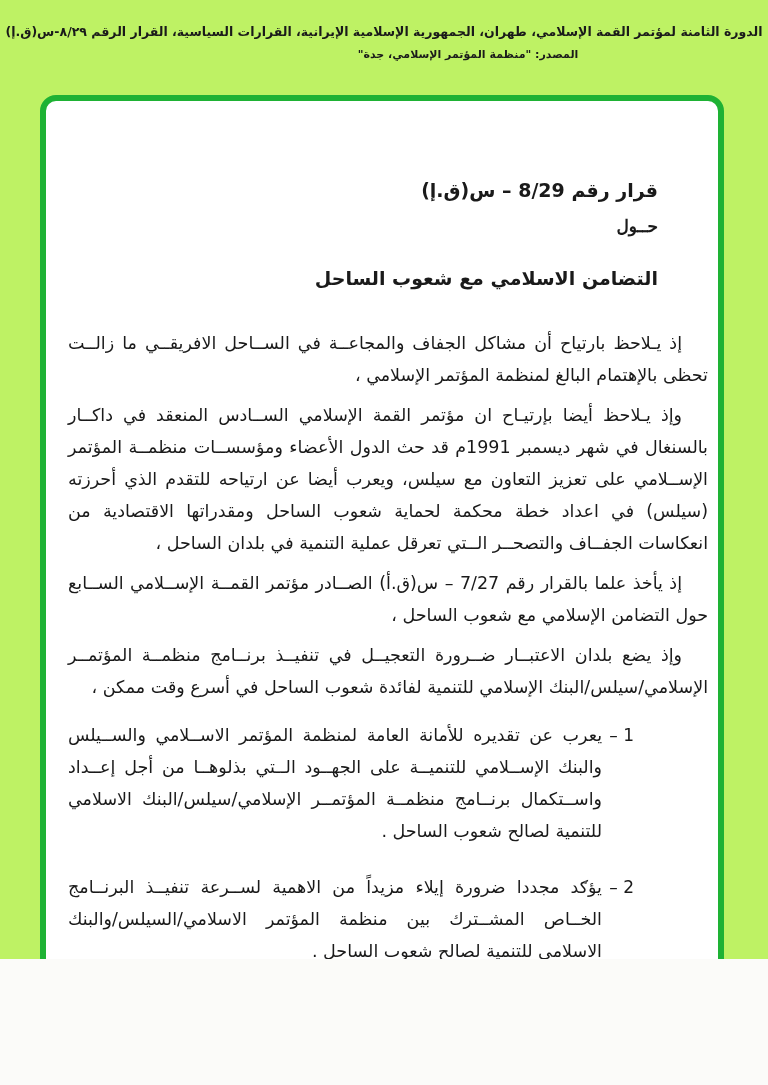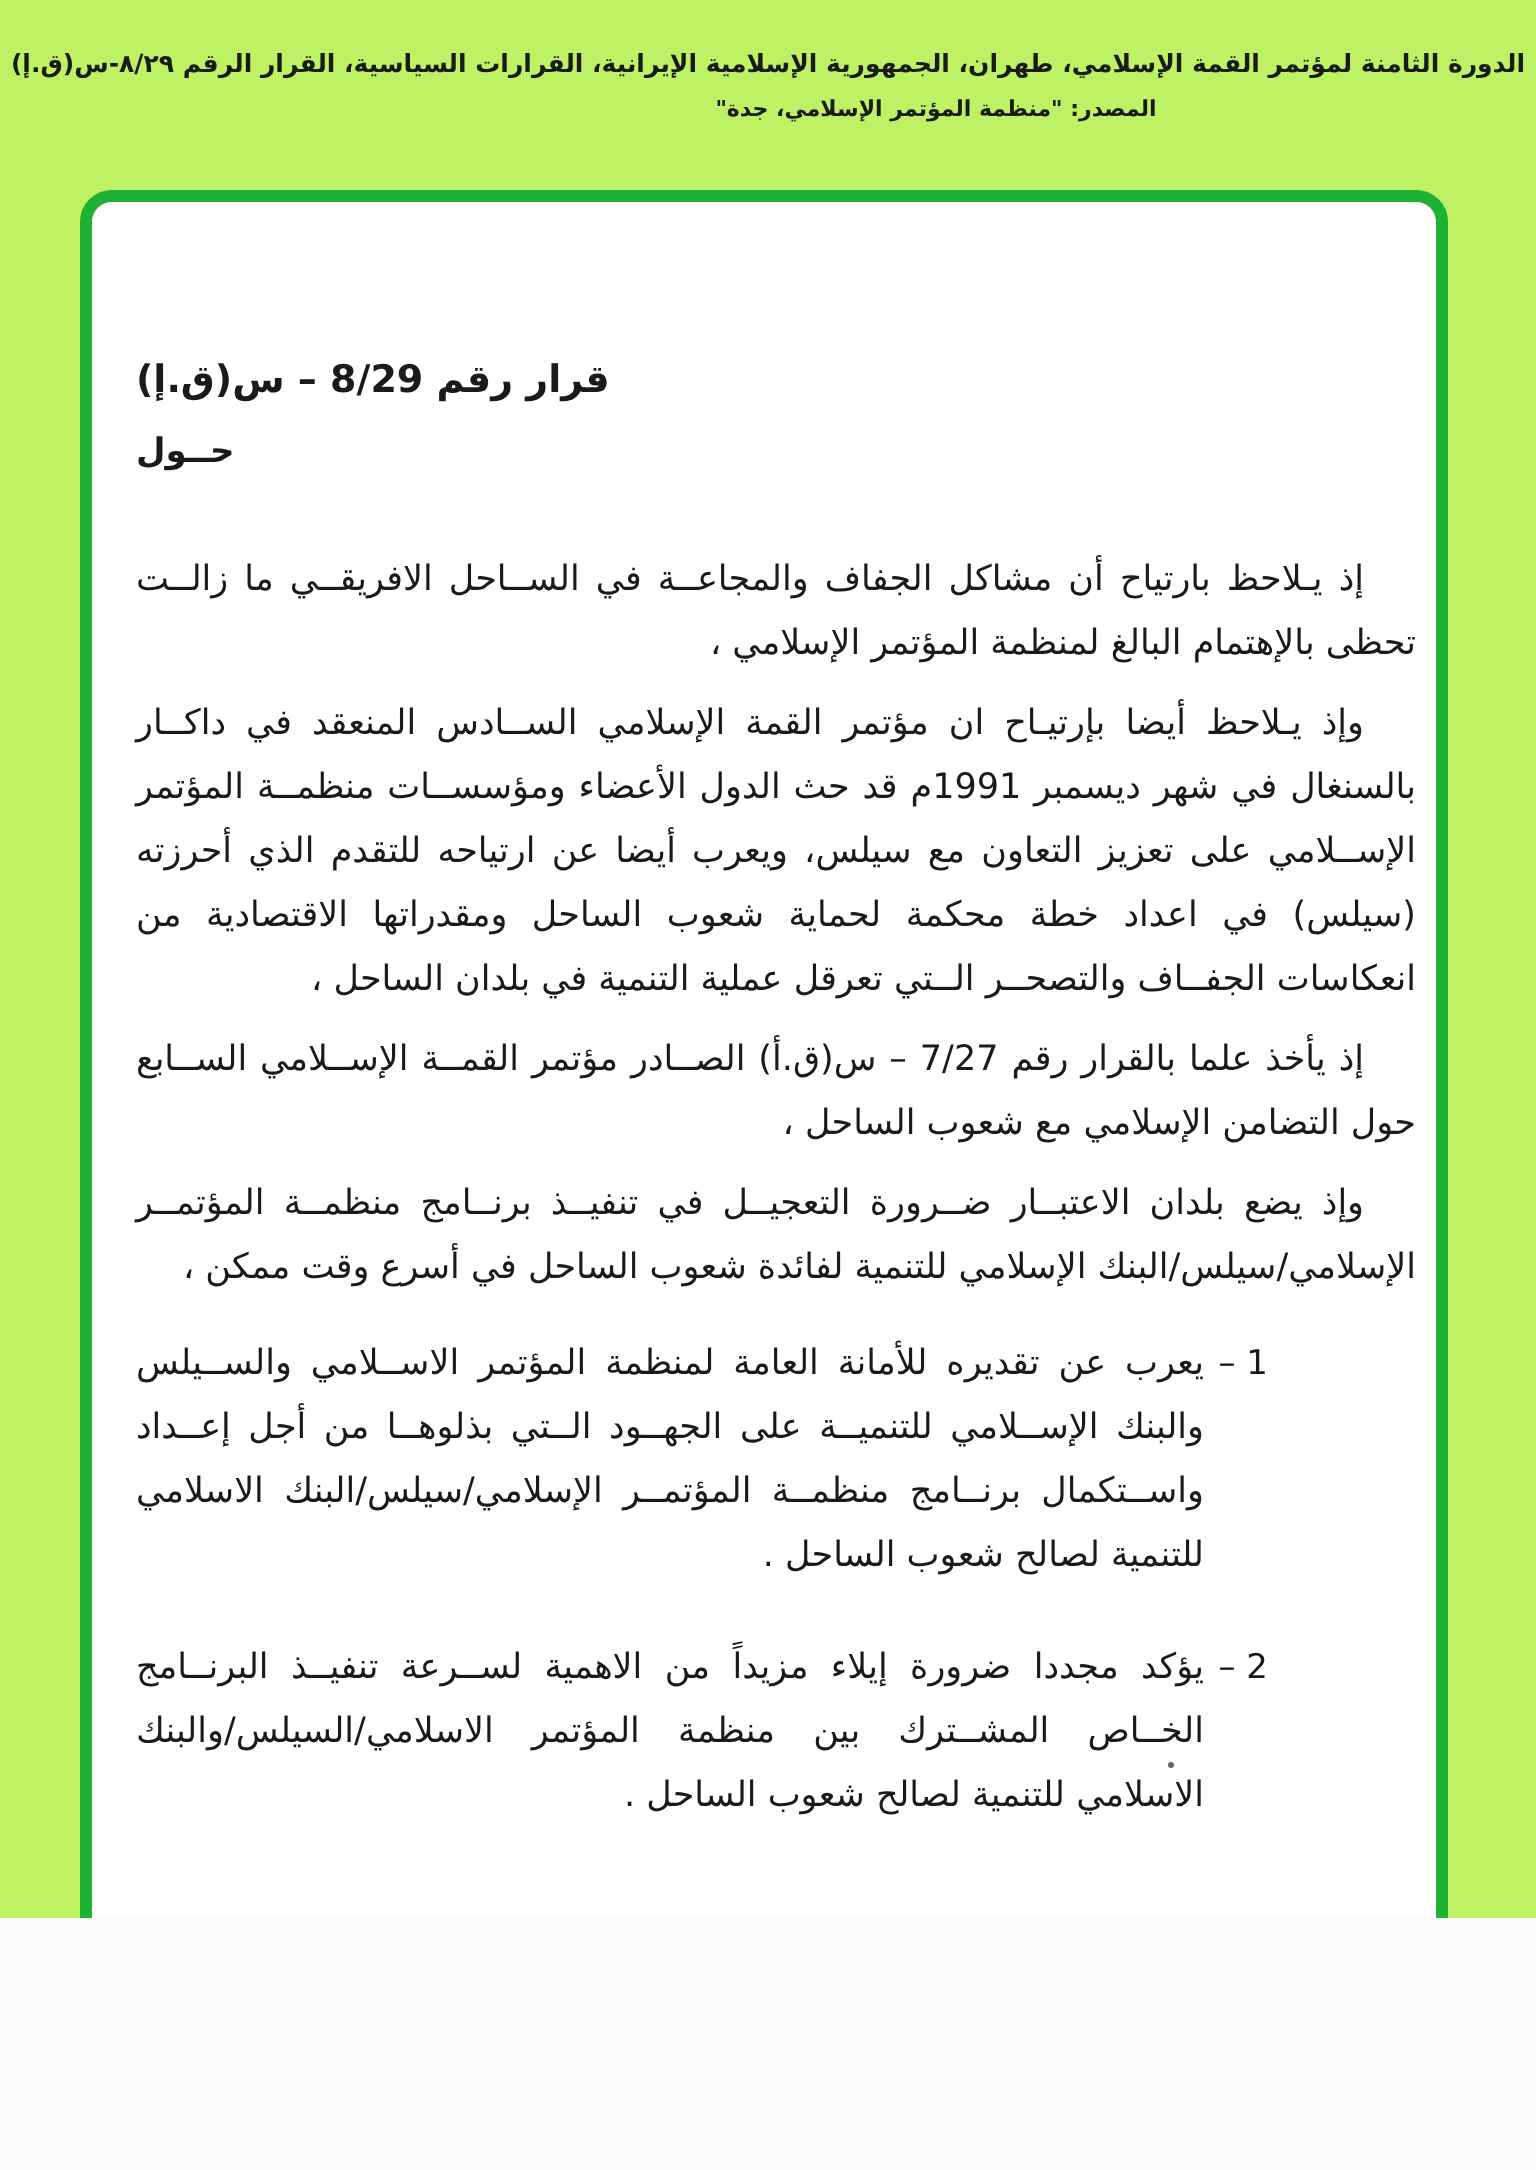--- a/index.html
+++ b/index.html
@@ -31,26 +31,26 @@
     left:40px; top:95px;
     width:684px; height:941px;
     box-sizing:border-box;
     border:6px solid #1eb234;
     border-radius:16px;
     background:#ffffff;
     padding:78px 10px 0 22px;
   }
 
   .titles {
-    text-align:left;
+    text-align:right;
     margin:0 50px 38px 0;
     font-weight:bold;
   }
   .t1 { font-size:19px; margin-bottom:15px; }
-  .t2 { font-size:17px; margin-bottom:30px; }
+  .t2 { font-size:17px; margin-bottom:30px;font-family:Liberation Serif, serif; }
   .t3 { font-size:19px; }
 
   .para {
     margin:0 0 8px 0;
     font-size:17.5px;
     line-height:32px;
     text-align:justify;
     text-align-last:right;
     text-indent:26px;
   }
@@ -91,20 +91,21 @@
   <div class="hdr">
     <div class="hdr-l1">الدورة الثامنة لمؤتمر القمة الإسلامي، طهران، الجمهورية الإسلامية الإيرانية، القرارات السياسية، القرار الرقم ٨/٢٩-س(ق.إ)</div>
     <div class="hdr-l2">المصدر:  "منظمة المؤتمر الإسلامي، جدة"</div>
   </div>
 
   <div class="frame" style="border-color: rgb(30, 178, 52);">
 
     <div class="titles">
       <div class="t1">قرار رقم  8/29 – س(ق.إ)</div>
       <div class="t2">حــول</div>
+      <div class="t3">التضامن الاسلامي مع شعوب الساحل</div>
     </div>
 
 
     <p class="para"><span class="b">إذ يـلاحظ </span><span>بارتياح أن مشاكل الجفاف والمجاعــة في الســاحل الافريقــي ما زالــت تحظى بالإهتمام البالغ لمنظمة المؤتمر الإسلامي ،</span></p>
 
     <p class="para"><span class="b">وإذ يـلاحظ أيضا بإرتيـاح </span><span>ان مؤتمر القمة الإسلامي الســادس المنعقد في داكــار بالسنغال في شهر ديسمبر 1991م قد حث الدول الأعضاء ومؤسســات منظمــة المؤتمر الإســلامي على تعزيز التعاون مع سيلس، </span><span class="b">ويعرب </span><span>أيضا عن ارتياحه للتقدم الذي أحرزته (سيلس) في اعداد خطة محكمة لحماية شعوب الساحل ومقدراتها الاقتصادية من انعكاسات الجفــاف والتصحــر الــتي تعرقل عملية التنمية في بلدان الساحل ،</span></p>
 
     <p class="para"><span class="b">إذ يأخذ علما </span><span>بالقرار رقم 7/27 – س(ق.أ) الصــادر مؤتمر القمــة الإســلامي الســابع حول التضامن الإسلامي مع شعوب الساحل ،</span></p>
 
     <p class="para"><span class="b">وإذ يضع بلدان الاعتبــار </span><span>ضــرورة التعجيــل في تنفيــذ برنــامج منظمــة المؤتمــر الإسلامي/سيلس/البنك الإسلامي للتنمية لفائدة شعوب الساحل في أسرع وقت ممكن ،</span></p>

